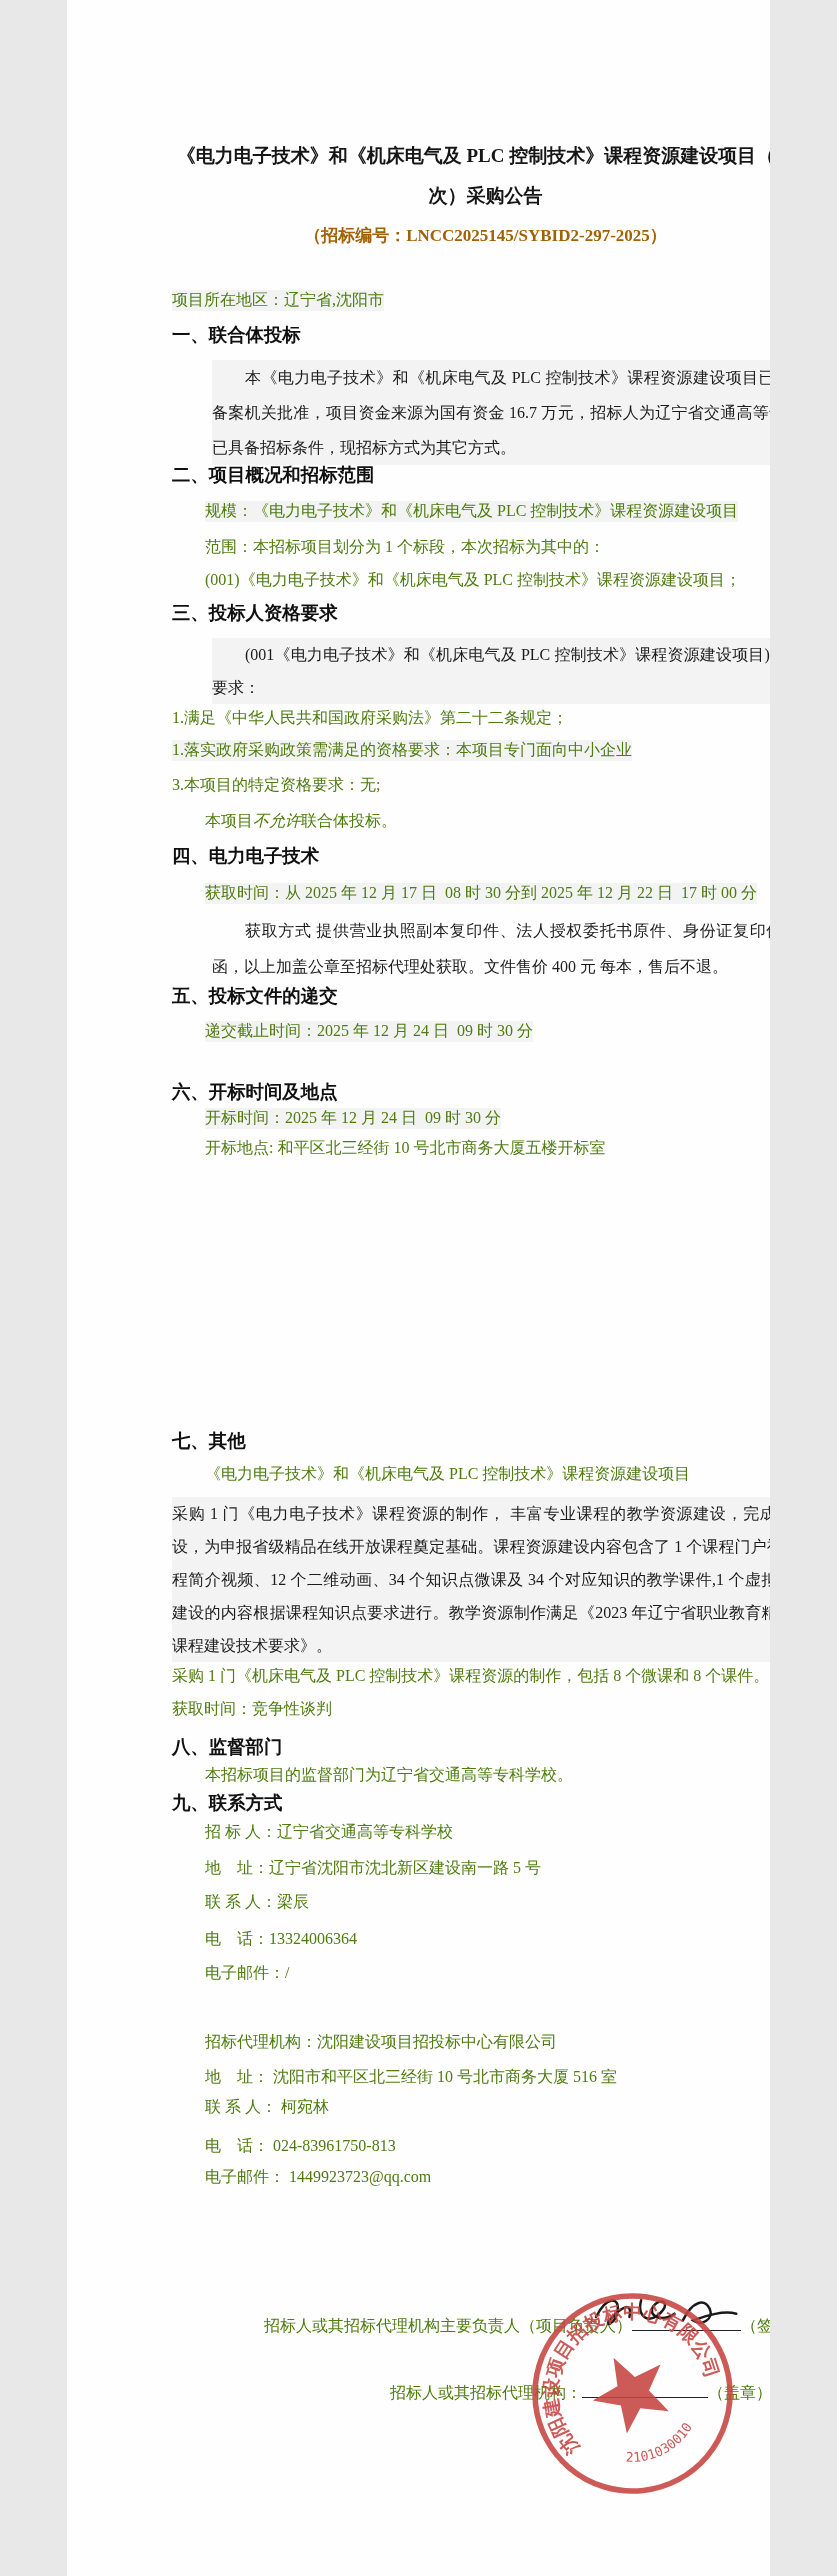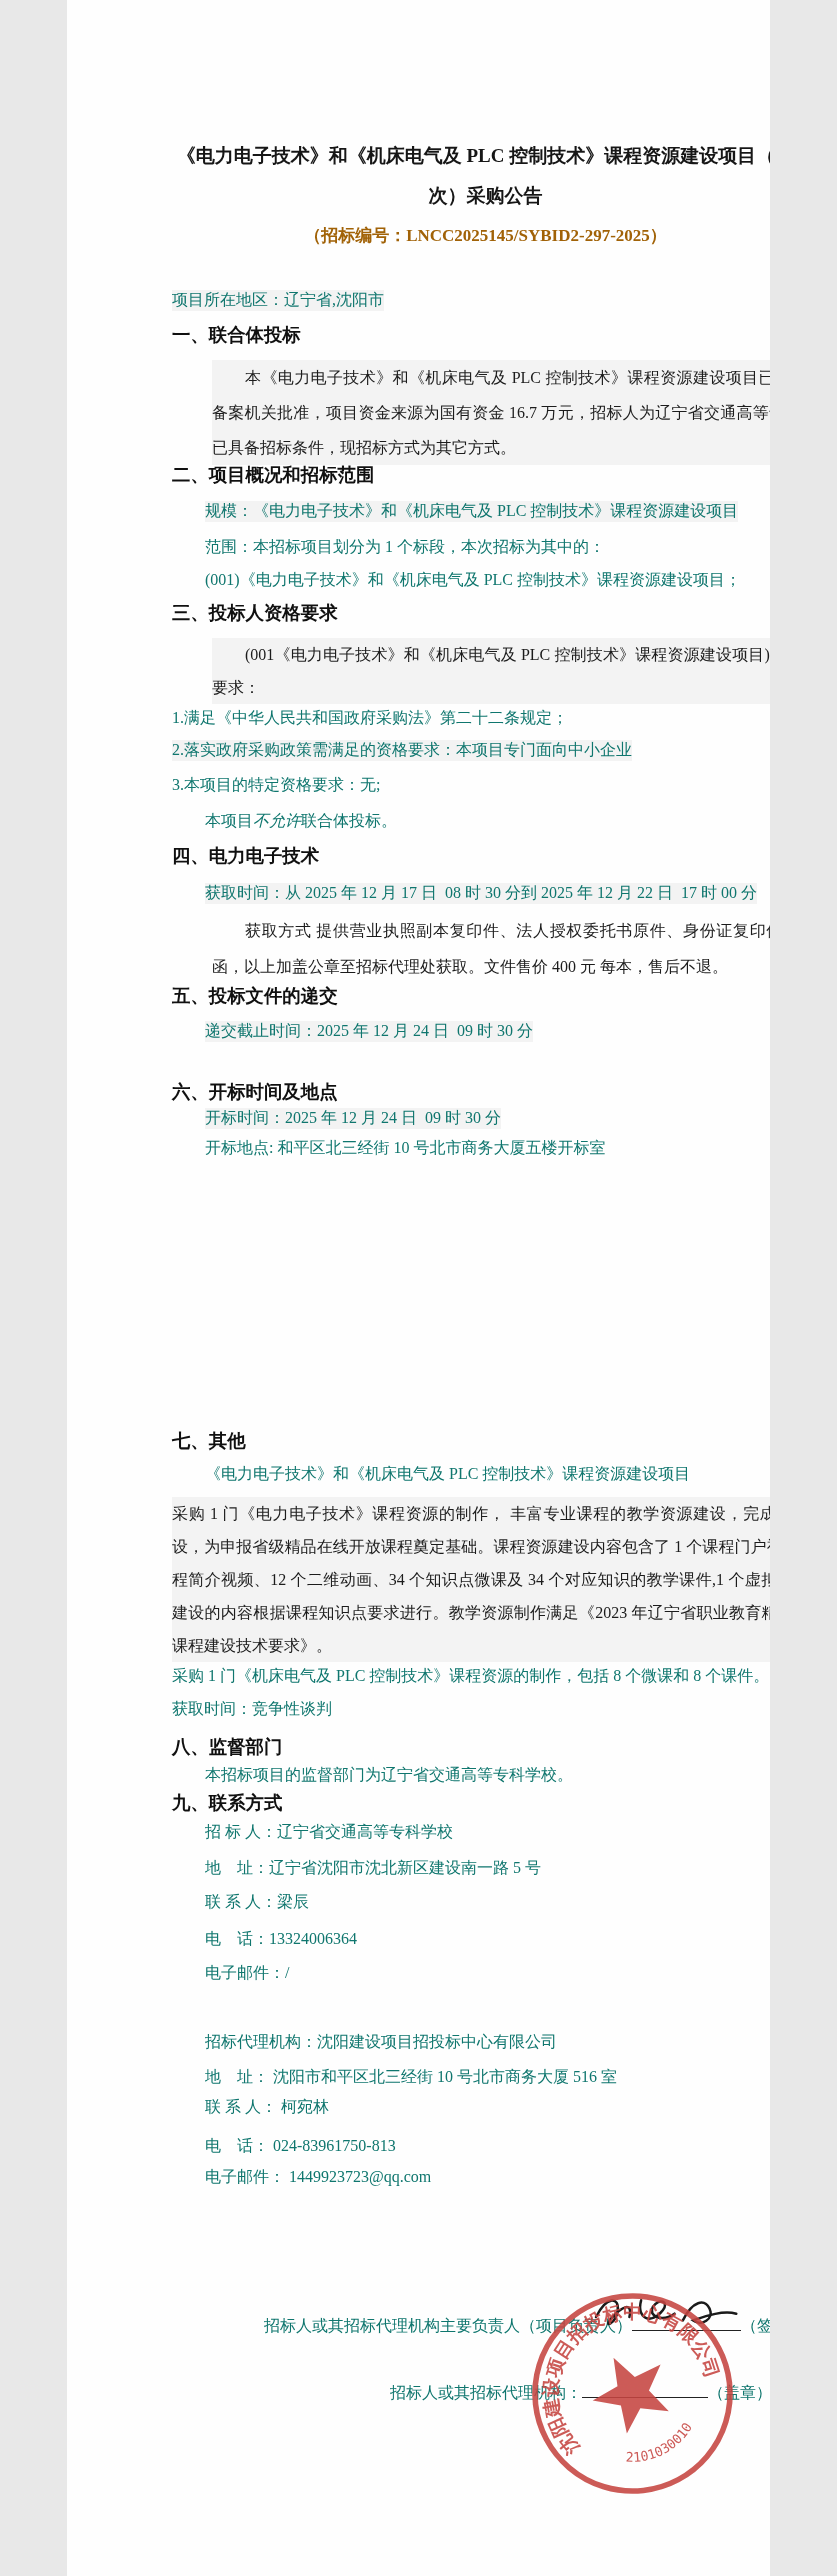--- a/index.html
+++ b/index.html
@@ -11,21 +11,21 @@
   }
   .title{
     position:absolute;top:136px;left:92px;width:653px;
     text-align:center;font-size:19px;font-weight:bold;line-height:40px;color:#161616;
   }
   .tenderno{
     position:absolute;top:224px;left:0;width:837px;
     text-align:center;font-size:17px;font-weight:bold;color:#a16207;
   }
   .h{position:absolute;left:105px;font-size:18.4px;font-weight:bold;color:#101010;white-space:pre;}
-  .line{position:absolute;left:105px;font-size:16px;white-space:pre;color:#0f766e;}
+  .line{position:absolute;left:105px;font-size:16px;white-space:pre;color:#4d7c0f;}
   .ind{left:138px;}
   .para{position:absolute;left:105px;width:687px;font-size:16px;text-align:justify;color:#1c1c1c;}
   .ti{text-indent:33px;margin-left:40px;}
   .shade{background:#f3f3f3;}
   .lbl{white-space:pre;}
   .ital{font-style:italic;}
   .fill-line{display:inline-block;border-bottom:1.3px solid #222;height:14.2px;vertical-align:baseline;}
   .stamp{position:absolute;opacity:.88;pointer-events:none;}
   .stamp svg{display:block;width:100%;height:100%;}
   .sig-scribble{position:absolute;pointer-events:none;}
@@ -44,21 +44,21 @@
   <div class="para ti shade" style="top:360px;line-height:35px;">本《电力电子技术》和《机床电气及 PLC 控制技术》课程资源建设项目已由项目审批/核准/备案机关批准，项目资金来源为国有资金 16.7 万元，招标人为辽宁省交通高等专科学校。本项目已具备招标条件，现招标方式为其它方式。</div>
 
   <div class="h" style="top:462px;">二、项目概况和招标范围</div>
   <div class="line ind shade" style="top:501px;">规模：《电力电子技术》和《机床电气及 PLC 控制技术》课程资源建设项目</div>
   <div class="line ind" style="top:537px;">范围：本招标项目划分为 1 个标段，本次招标为其中的：</div>
   <div class="line ind" style="top:570px;">(001)《电力电子技术》和《机床电气及 PLC 控制技术》课程资源建设项目；</div>
 
   <div class="h" style="top:600px;">三、投标人资格要求</div>
   <div class="para ti shade" style="top:638px;line-height:33px;">(001《电力电子技术》和《机床电气及 PLC 控制技术》课程资源建设项目)的投标人资格能力要求：</div>
   <div class="line" style="top:708px;">1.满足《中华人民共和国政府采购法》第二十二条规定；</div>
-  <div class="line shade" style="top:740px;">2.落实政府采购政策需满足的资格要求：本项目专门面向中小企业</div>
+  <div class="line shade" style="top:740px;">1.落实政府采购政策需满足的资格要求：本项目专门面向中小企业</div>
   <div class="line" style="top:775px;">3.本项目的特定资格要求：无;</div>
   <div class="line ind" style="top:811px;"><span>本项目</span><span class="ital">不允许</span><span>联合体投标。</span></div>
 
   <div class="h" style="top:843px;">四、电力电子技术</div>
   <div class="line ind shade" style="top:883px;">获取时间：从 2025 年 12 月 17 日  08 时 30 分到 2025 年 12 月 22 日  17 时 00 分</div>
   <div class="para ti" style="top:913px;line-height:36px;">获取方式 提供营业执照副本复印件、法人授权委托书原件、身份证复印件，中小企业声明函，以上加盖公章至招标代理处获取。文件售价 400 元 每本，售后不退。</div>
 
   <div class="h" style="top:983px;">五、投标文件的递交</div>
   <div class="line ind shade" style="top:1021px;">递交截止时间：2025 年 12 月 24 日  09 时 30 分</div>
 

